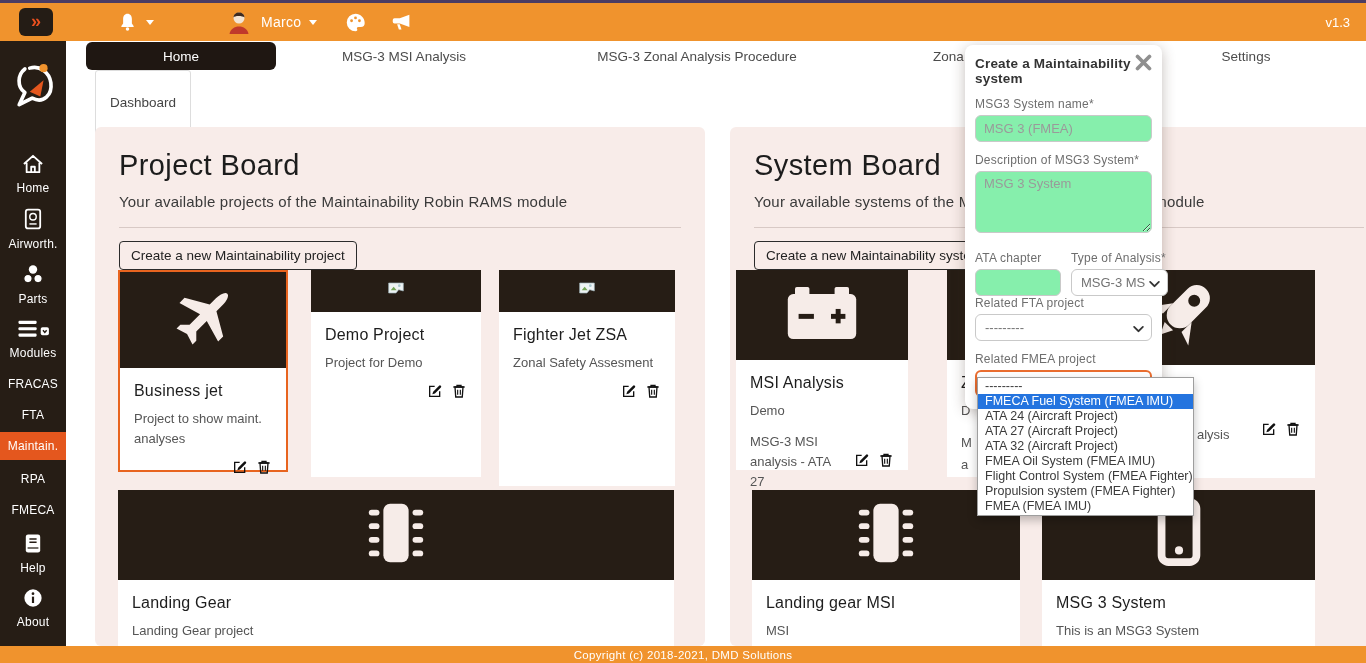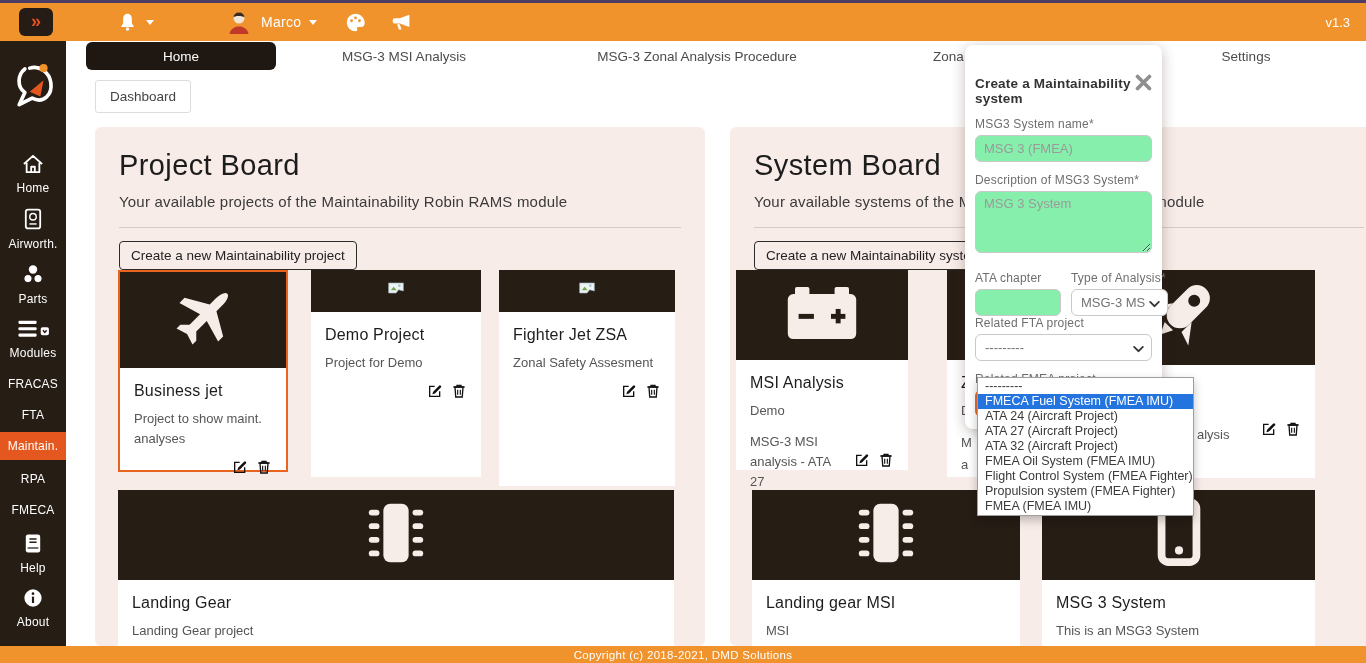--- a/index.html
+++ b/index.html
@@ -23,42 +23,42 @@
   .sb-item{display:flex;flex-direction:column;align-items:center;color:#fff;font-size:12px;
            letter-spacing:.2px;margin-top:13px;cursor:pointer;width:100%;}
   .sb-item .sb-ico{margin-bottom:4px;}
   .sb-item.textonly{margin-top:17px;}
   .sb-item.active{background:#e4571e;padding:7px 0;margin-top:10px;}
   
   .main{position:absolute;left:66px;top:41px;width:1300px;height:605px;background:#fff;}
   .home-pill{position:absolute;left:20px;top:1px;width:190px;height:28px;background:#1f1712;border-radius:6px;
              color:#fff;font-size:13.5px;display:flex;align-items:center;justify-content:center;cursor:pointer;}
   .navtab{position:absolute;top:8px;font-size:13.5px;color:#4c4c4c;cursor:pointer;white-space:nowrap;}
-  .dashtab{position:absolute;left:29px;top:39px;padding:8px 14px;border:1px solid #ddd;border-radius:3px;
+  .dashtab{position:absolute;left:29px;top:29px;padding:24px 14px;border:1px solid #ddd;border-radius:3px;
            font-size:13.5px;color:#444;background:#fff;cursor:pointer;}
   .panel{position:absolute;top:86px;height:519px;background:#f8ece9;border-radius:6px;overflow:hidden;}
   .panel h1{margin:22px 0 0 24px;font-size:29px;font-weight:500;color:#1c1c1c;letter-spacing:.4px;}
   .panel .subtitle{margin:11px 24px 0 24px;font-size:15px;color:#3a3a3a;letter-spacing:.2px;white-space:nowrap;}
   .divider{margin:17px 24px 0 24px;border-top:1px solid #d8c9c5;}
   .create-btn{margin:13px 0 0 24px;display:inline-block;border:1px solid #2b2b2b;border-radius:4px;
               background:transparent;font-size:13.5px;color:#222;padding:6px 11px;cursor:pointer;}
   .card{position:absolute;background:#fff;box-sizing:border-box;}
   .card.sel{border:2px solid #e8641f;}
   .card-img{background:#261d15;display:flex;align-items:center;justify-content:center;overflow:hidden;}
   .card-body{padding:14px 14px 10px 14px;position:relative;}
   .card-title{font-size:16px;color:#1d1d1d;font-weight:500;letter-spacing:.2px;}
   .card-desc{margin-top:9px;font-size:13px;color:#555;line-height:1.55;}
   .card-actions{display:flex;gap:8px;justify-content:flex-end;margin-top:10px;}
   .row2{display:flex;justify-content:space-between;align-items:center;margin-top:11px;}
   .row2 .card-desc{margin-top:0;max-width:64%;}
   .ic{width:16px;height:16px;cursor:pointer;}
   
   .modal{position:absolute;left:965px;top:45px;width:197px;z-index:40;background:#fff;border-radius:8px;
          box-shadow:0 3px 14px rgba(60,40,30,.3);padding:8px 10px 12px 10px;box-sizing:border-box;}
-  .modal-head{display:flex;align-items:flex-start;justify-content:space-between;margin-top:20px;}
+  .modal-head{display:flex;align-items:flex-start;justify-content:space-between;}
   .modal-title{font-size:13.5px;font-weight:bold;color:#333;letter-spacing:.2px;padding-top:3px;}
   .modal-x{cursor:pointer;margin-top:1px;flex:none;}
   .f-label{margin-top:11px;font-size:12px;color:#6e6e6e;letter-spacing:.2px;}
   .f-input,.f-area{margin-top:4px;width:100%;box-sizing:border-box;border:1px solid #c9c9c9;border-radius:6px;
            font-size:13px;color:#444;padding:4px 8px;font-family:"Liberation Sans",sans-serif;background:#86efac;}
   .f-input{height:27px;}
   .f-area{height:62px;resize:both;}
   .f-input::placeholder,.f-area::placeholder{color:#9a9a9a;}
   .f-grid{display:flex;gap:10px;}
   .f-col1{width:86px;flex:none;}

